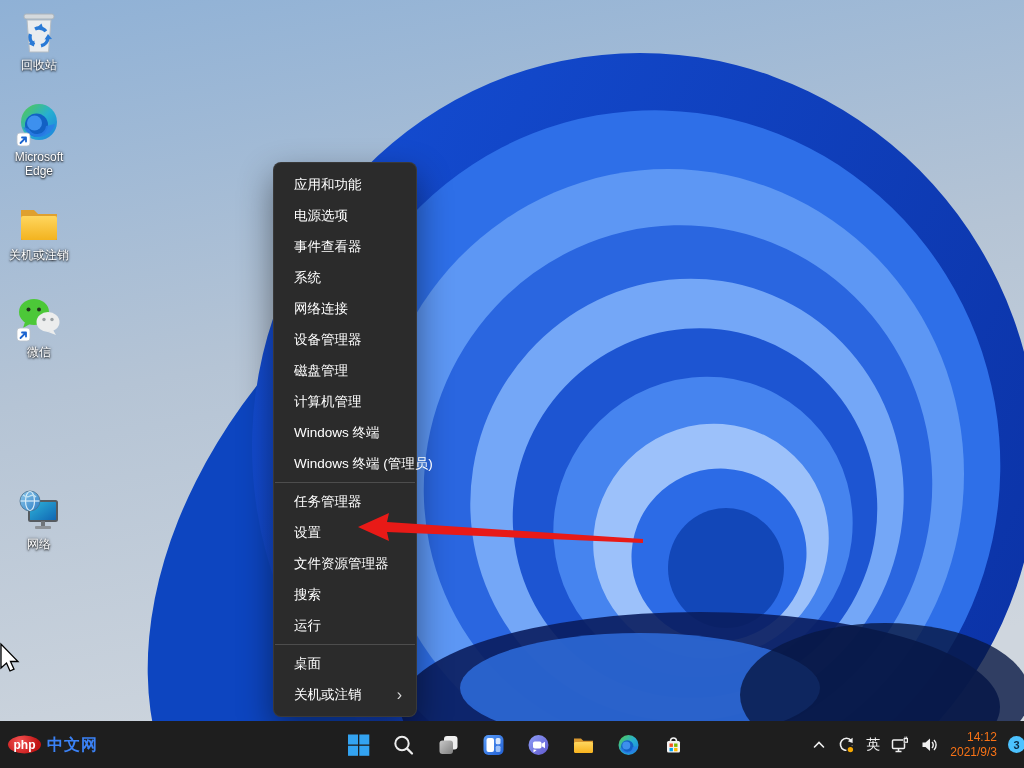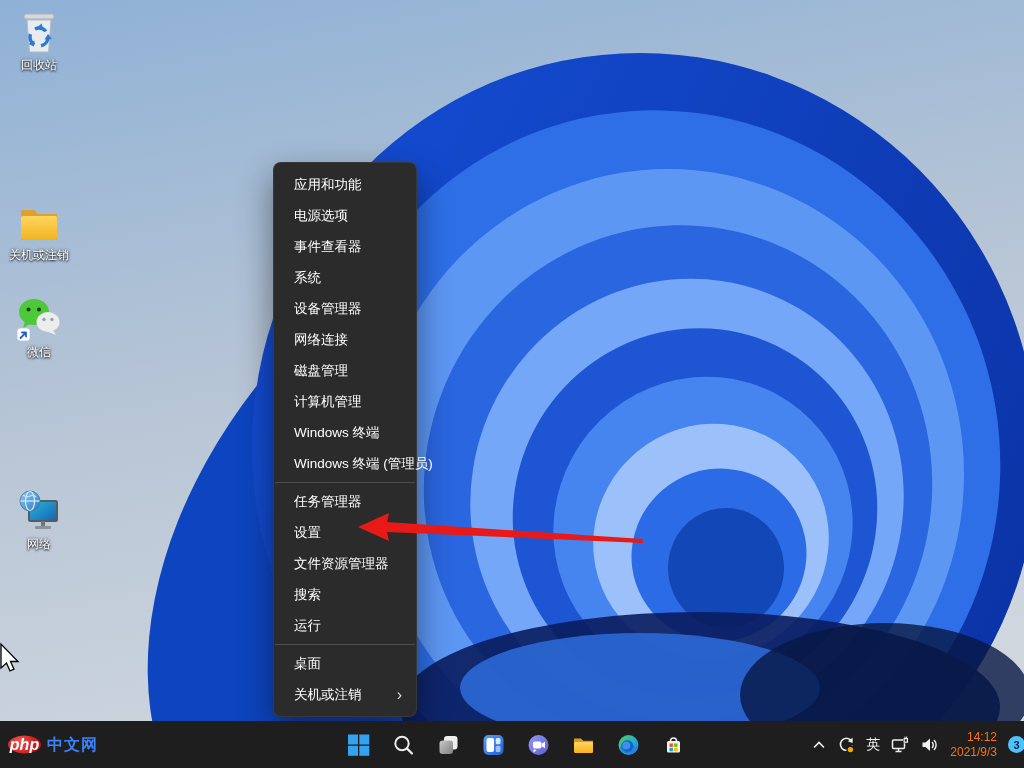--- a/index.html
+++ b/index.html
@@ -32,22 +32,22 @@
     display:flex;align-items:center;gap:19px;}
   .tb-btn{width:26px;height:26px;display:flex;align-items:center;justify-content:center;}
   .tray{position:absolute;right:7px;top:0;height:100%;display:flex;align-items:center;gap:11px;}
   .tray-ico{display:flex;align-items:center;justify-content:center;}
   .ime{color:#f2f2f2;font-size:14px;}
   .clock{color:#f97316;font-size:12px;line-height:15px;text-align:right;}
   .badge{width:17px;height:17px;border-radius:50%;background:#4cc2ff;color:#0b2b46;
     font-size:11px;font-weight:bold;display:flex;align-items:center;justify-content:center;}
   .wm{position:absolute;left:8px;top:50%;transform:translateY(-50%);
     display:flex;align-items:center;gap:6px;}
-  .wm-logo{width:33px;height:18px;border-radius:50%;color:#fff;font-size:16px;font-weight:bold;
-    font-style:italic;display:flex;align-items:center;justify-content:center;
+  .wm-logo{width:33px;height:18px;border-radius:50%;color:#fff;font-size:12px;font-weight:bold;
+    display:flex;align-items:center;justify-content:center;
     background:radial-gradient(circle at 35% 30%,#f35151,#c01414 75%);}
   .wm-text{color:#3b82f6;font-size:16px;font-weight:bold;letter-spacing:1px;}
 </style>
 </head>
 <body>
 
 <div class="stage">
 
   <svg class="wallpaper" width="1024" height="768" viewBox="0 0 1024 768">
     <defs>
@@ -83,20 +83,38 @@
       <rect x="9" y="6" width="30" height="5" rx="2" fill="#d4d9dd" stroke="#a9b2ba" stroke-width="1"></rect>
       <path d="M12,12 L36,12 L33.5,44 L14.5,44 Z" fill="#e9ecef" stroke="#b4bcc3" stroke-width="1"></path>
       <circle cx="24" cy="29" r="9" fill="none" stroke="#2a7ad6" stroke-width="3.4" stroke-dasharray="12 7"></circle>
       <polygon points="33,26 37,31 29.5,31.5" fill="#2a7ad6"></polygon>
       <polygon points="19,38.5 13.5,36 19.5,32.5" fill="#2a7ad6"></polygon>
       <polygon points="22,19.5 26.5,15.5 28.5,21.5" fill="#2a7ad6"></polygon>
     </svg>
     <div class="dlabel">回收站</div>
   </div>
 
+  <div class="dicon" style="top:100px">
+    <svg width="48" height="48" viewBox="0 0 48 48">
+      <defs>
+        <linearGradient id="ed1" x1="0" y1="0" x2="1" y2="1">
+          <stop offset="0" stop-color="#57cc46"></stop>
+            <stop offset="0.5" stop-color="#27b0d0"></stop>
+            <stop offset="1" stop-color="#1c7fe0"></stop>
+        </linearGradient>
+      </defs>
+      <circle cx="24" cy="22" r="18" fill="url(#ed1)"></circle>
+      <circle cx="21.5" cy="25" r="11.5" fill="#1261c4"></circle>
+      <circle cx="19.5" cy="23" r="7.5" fill="#3d90ee"></circle>
+      <path d="M8,27 A17,17 0 0 0 40,24 L31,26 A9,9 0 0 1 14,29 Z" fill="#2a7de6" opacity="0.85"></path>
+      <rect x="2" y="33" width="13" height="13" rx="3" fill="#fff" stroke="#b9c2cc" stroke-width="0.8"></rect>
+      <path d="M5.5,43 L11,37.5 M11,37.5 L7,37.5 M11,37.5 L11,41.5" stroke="#1b64d0" stroke-width="1.8" fill="none" stroke-linecap="round"></path>
+    </svg>
+    <div class="dlabel">Microsoft Edge</div>
+  </div>
 
   <div class="dicon" style="top:198px">
     <svg width="48" height="48" viewBox="0 0 48 48">
       <defs>
         <linearGradient id="fo1" x1="0" y1="0" x2="0" y2="1">
           <stop offset="0" stop-color="#ffd65e"></stop>
             <stop offset="1" stop-color="#f3b31f"></stop>
         </linearGradient>
       </defs>
       <path d="M6,12 h13 l4,4 h19 v26 h-36 z" fill="#dfa02f"></path>
@@ -152,24 +170,24 @@
       <div class="menu-item">
         <span class="mi-label">电源选项</span>
       </div>
       <div class="menu-item">
         <span class="mi-label">事件查看器</span>
       </div>
       <div class="menu-item">
         <span class="mi-label">系统</span>
       </div>
       <div class="menu-item">
+        <span class="mi-label">网络连接</span>
+      </div>
+      <div class="menu-item">
         <span class="mi-label">设备管理器</span>
-      </div>
-      <div class="menu-item">
-        <span class="mi-label">网络连接</span>
       </div>
       <div class="menu-item">
         <span class="mi-label">磁盘管理</span>
       </div>
       <div class="menu-item">
         <span class="mi-label">计算机管理</span>
       </div>
       <div class="menu-item">
         <span class="mi-label">Windows 终端</span>
       </div>

